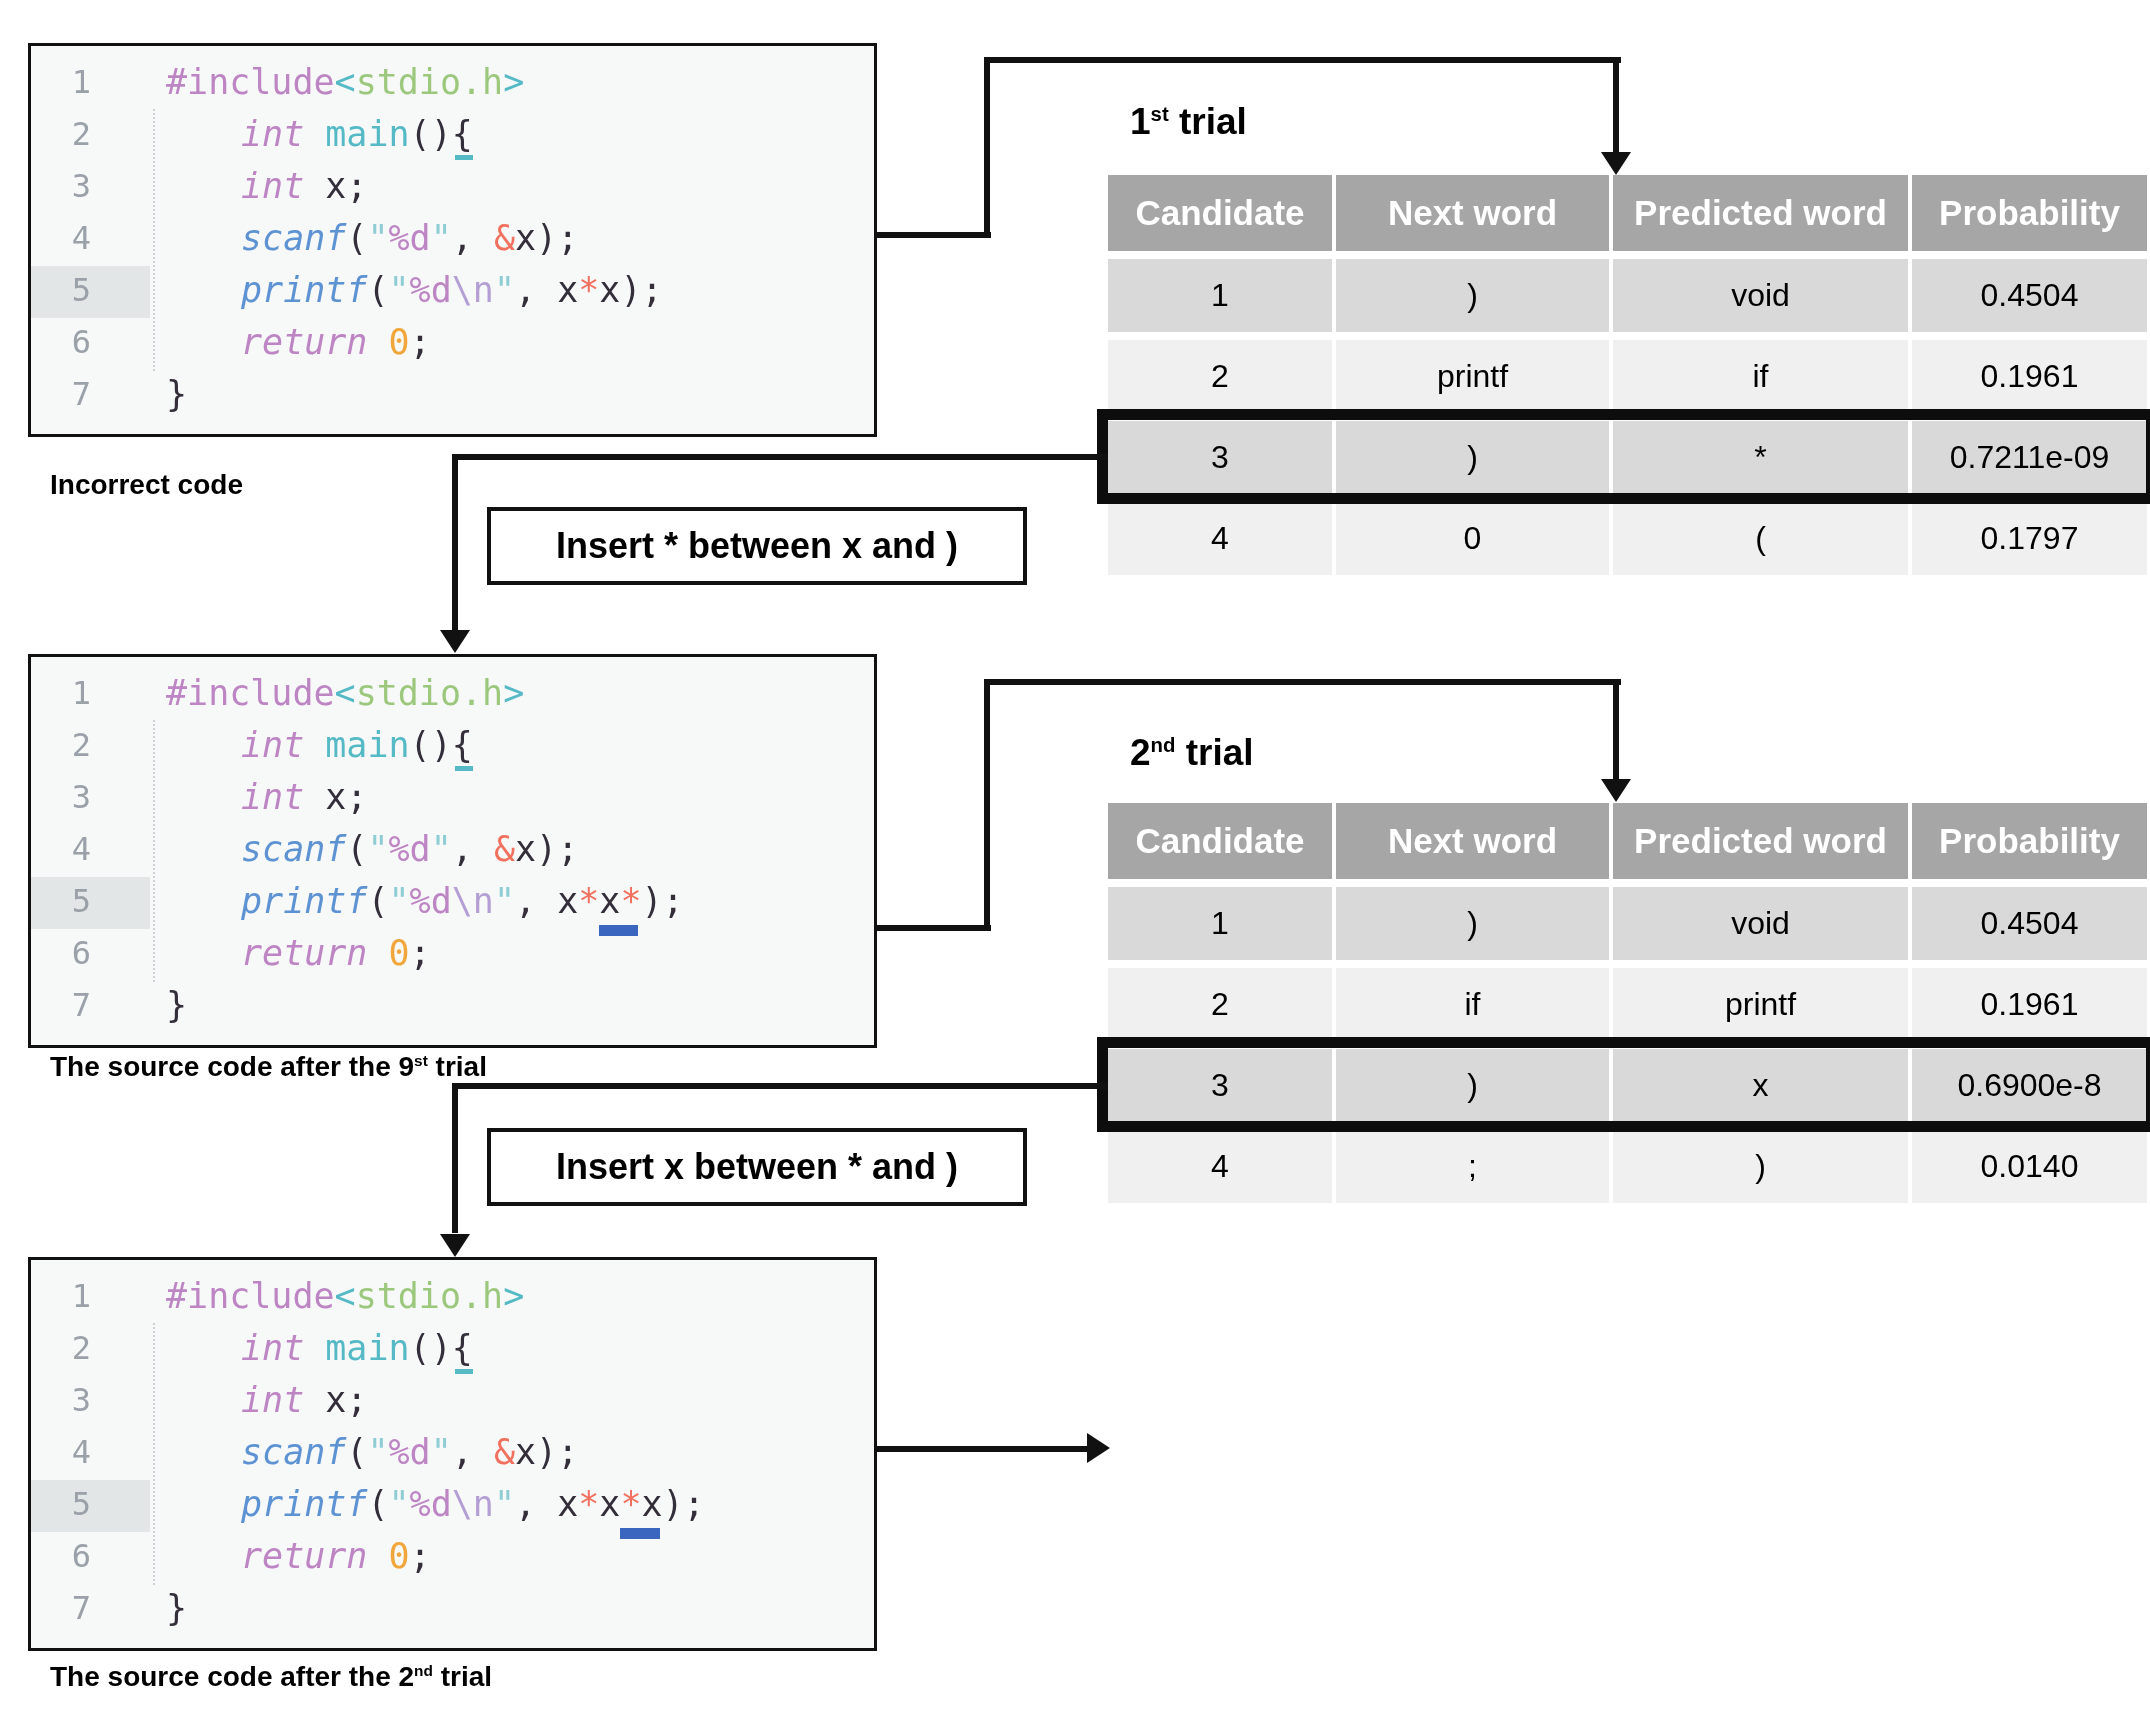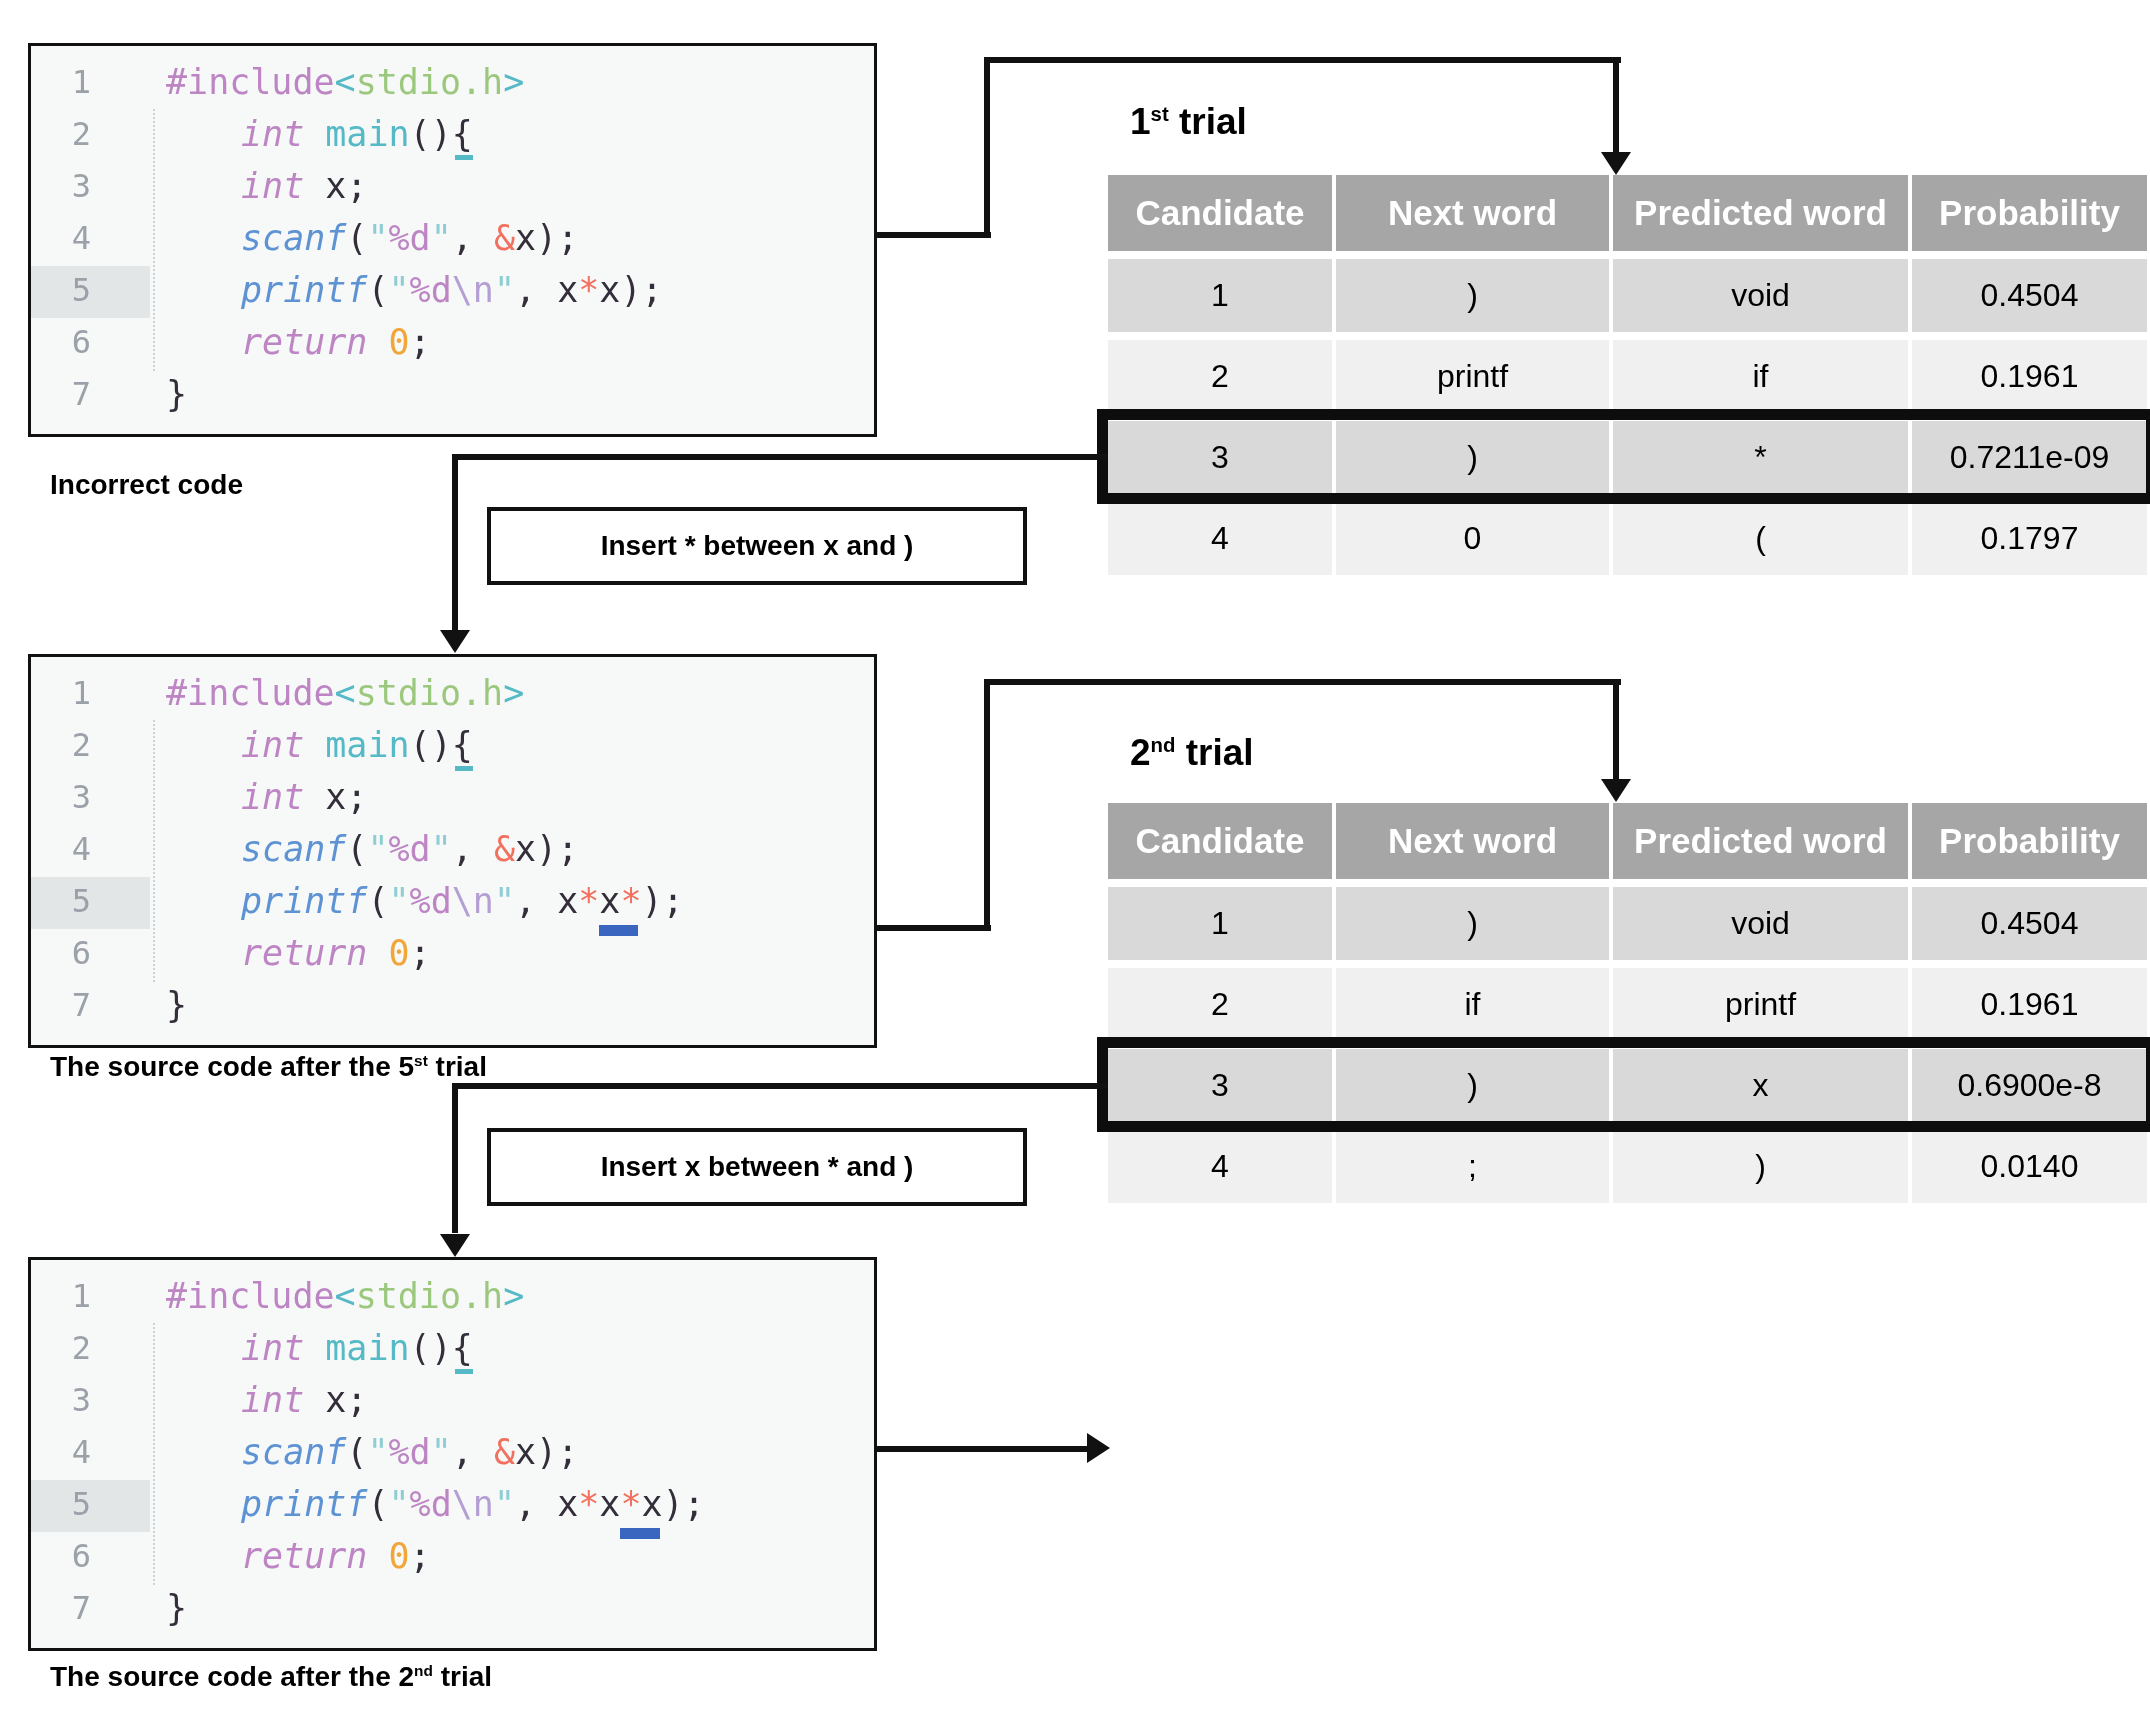--- a/index.html
+++ b/index.html
@@ -63,21 +63,21 @@
   .arrow-down{position:absolute;width:0;height:0;
       border-left:15px solid transparent;border-right:15px solid transparent;
       border-top:23px solid #111;}
   .arrow-right{position:absolute;width:0;height:0;
       border-top:15px solid transparent;border-bottom:15px solid transparent;
       border-left:23px solid #111;}
 
   
   .callout{position:absolute;left:487px;width:540px;height:78px;border:4px solid #111;
       background:#fff;box-sizing:border-box;display:flex;align-items:center;justify-content:center;
-      font-weight:bold;font-size:28px;white-space:nowrap;}
+      font-weight:bold;font-size:36px;white-space:nowrap;}
   .conclusion{position:absolute;left:1110px;top:1374px;width:1023px;height:133px;
       border:6.6px solid #111;box-sizing:border-box;display:flex;align-items:center;
       font-weight:bold;font-size:32px;line-height:1.45;padding:0 17px;background:#fff;}
 </style>
 </head>
 <body>
 
 <div class="stage">
 
   <div class="codeblock" style="top:43px;">
@@ -139,21 +139,21 @@
     </div>
     <div class="cline">
       <span class="ln">6</span>
       <span class="ctext ind"><span class="plum it">return </span><span class="amber">0</span><span class="ink">;</span></span>
     </div>
     <div class="cline">
       <span class="ln">7</span>
       <span class="ctext"><span class="ink">}</span></span>
     </div>
   </div>
-  <div class="caption" style="top:1051px;"><span>The source code after the 5</span><sup>st</sup><span> trial</span></div>
+  <div class="caption" style="top:1051px;"><span>The source code after the 9</span><sup>st</sup><span> trial</span></div>
 
   <div class="codeblock" style="top:1257px;">
     <div class="gut-hl"></div>
     <div class="guide"></div>
     <div class="cline">
       <span class="ln">1</span>
       <span class="ctext"><span class="plum">#include</span><span class="teal">&lt;</span><span class="green">stdio.h</span><span class="teal">&gt;</span></span>
     </div>
     <div class="cline">
       <span class="ln">2</span>

